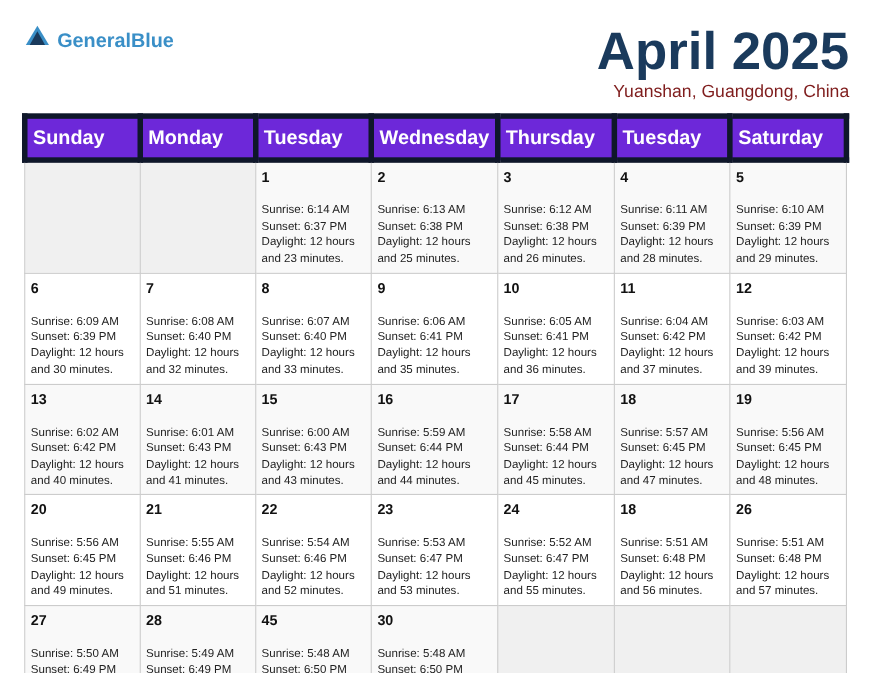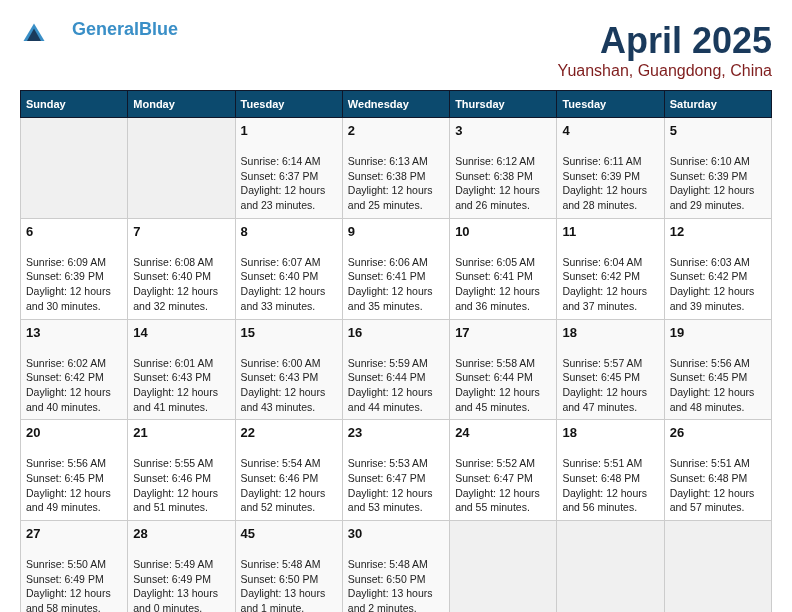--- a/index.html
+++ b/index.html
@@ -11,62 +11,61 @@
       padding: 20px;
     }
     .header {
       display: flex;
       justify-content: space-between;
       align-items: flex-start;
       margin-bottom: 10px;
     }
     .logo {
       display: flex;
-      align-items: flex-start;
-      gap: 20px;
+      align-items: flex-end;
     }
     .logo-text {
       font-size: 18px;
       font-weight: bold;
       color: #1a3a5c;
       line-height: 1.1;
     }
     .logo-text span {
       color: #3a8fc7;
     }
     .logo-icon {
       width: 28px;
       height: 28px;
       margin-right: 4px;
     }
     .title-section {
       text-align: right;
     }
     .month-title {
-      font-size: 36px;
+      font-size: 48px;
       font-weight: bold;
       color: #1a3a5c;
     }
     .subtitle {
       font-size: 16px;
       color: #7f1d1d;
     }
     table {
       width: 100%;
       border-collapse: collapse;
       font-size: 11px;
     }
     thead tr th {
-      background-color: #0c4a6e;
+      background-color: #6d28d9;
       color: #fff;
       padding: 7px 5px;
       text-align: left;
-      font-size: 11px;
-      font-weight: bold;
-      border: 1px solid #0f172a;
+      font-size: 18px;
+      font-weight: bold;
+      border: 5px solid #0f172a;
     }
     tbody tr td {
       border: 1px solid #ccc;
       vertical-align: top;
       padding: 5px;
       width: 107px;
       min-height: 80px;
       background: #fff;
     }
     tbody tr:nth-child(odd) td {

